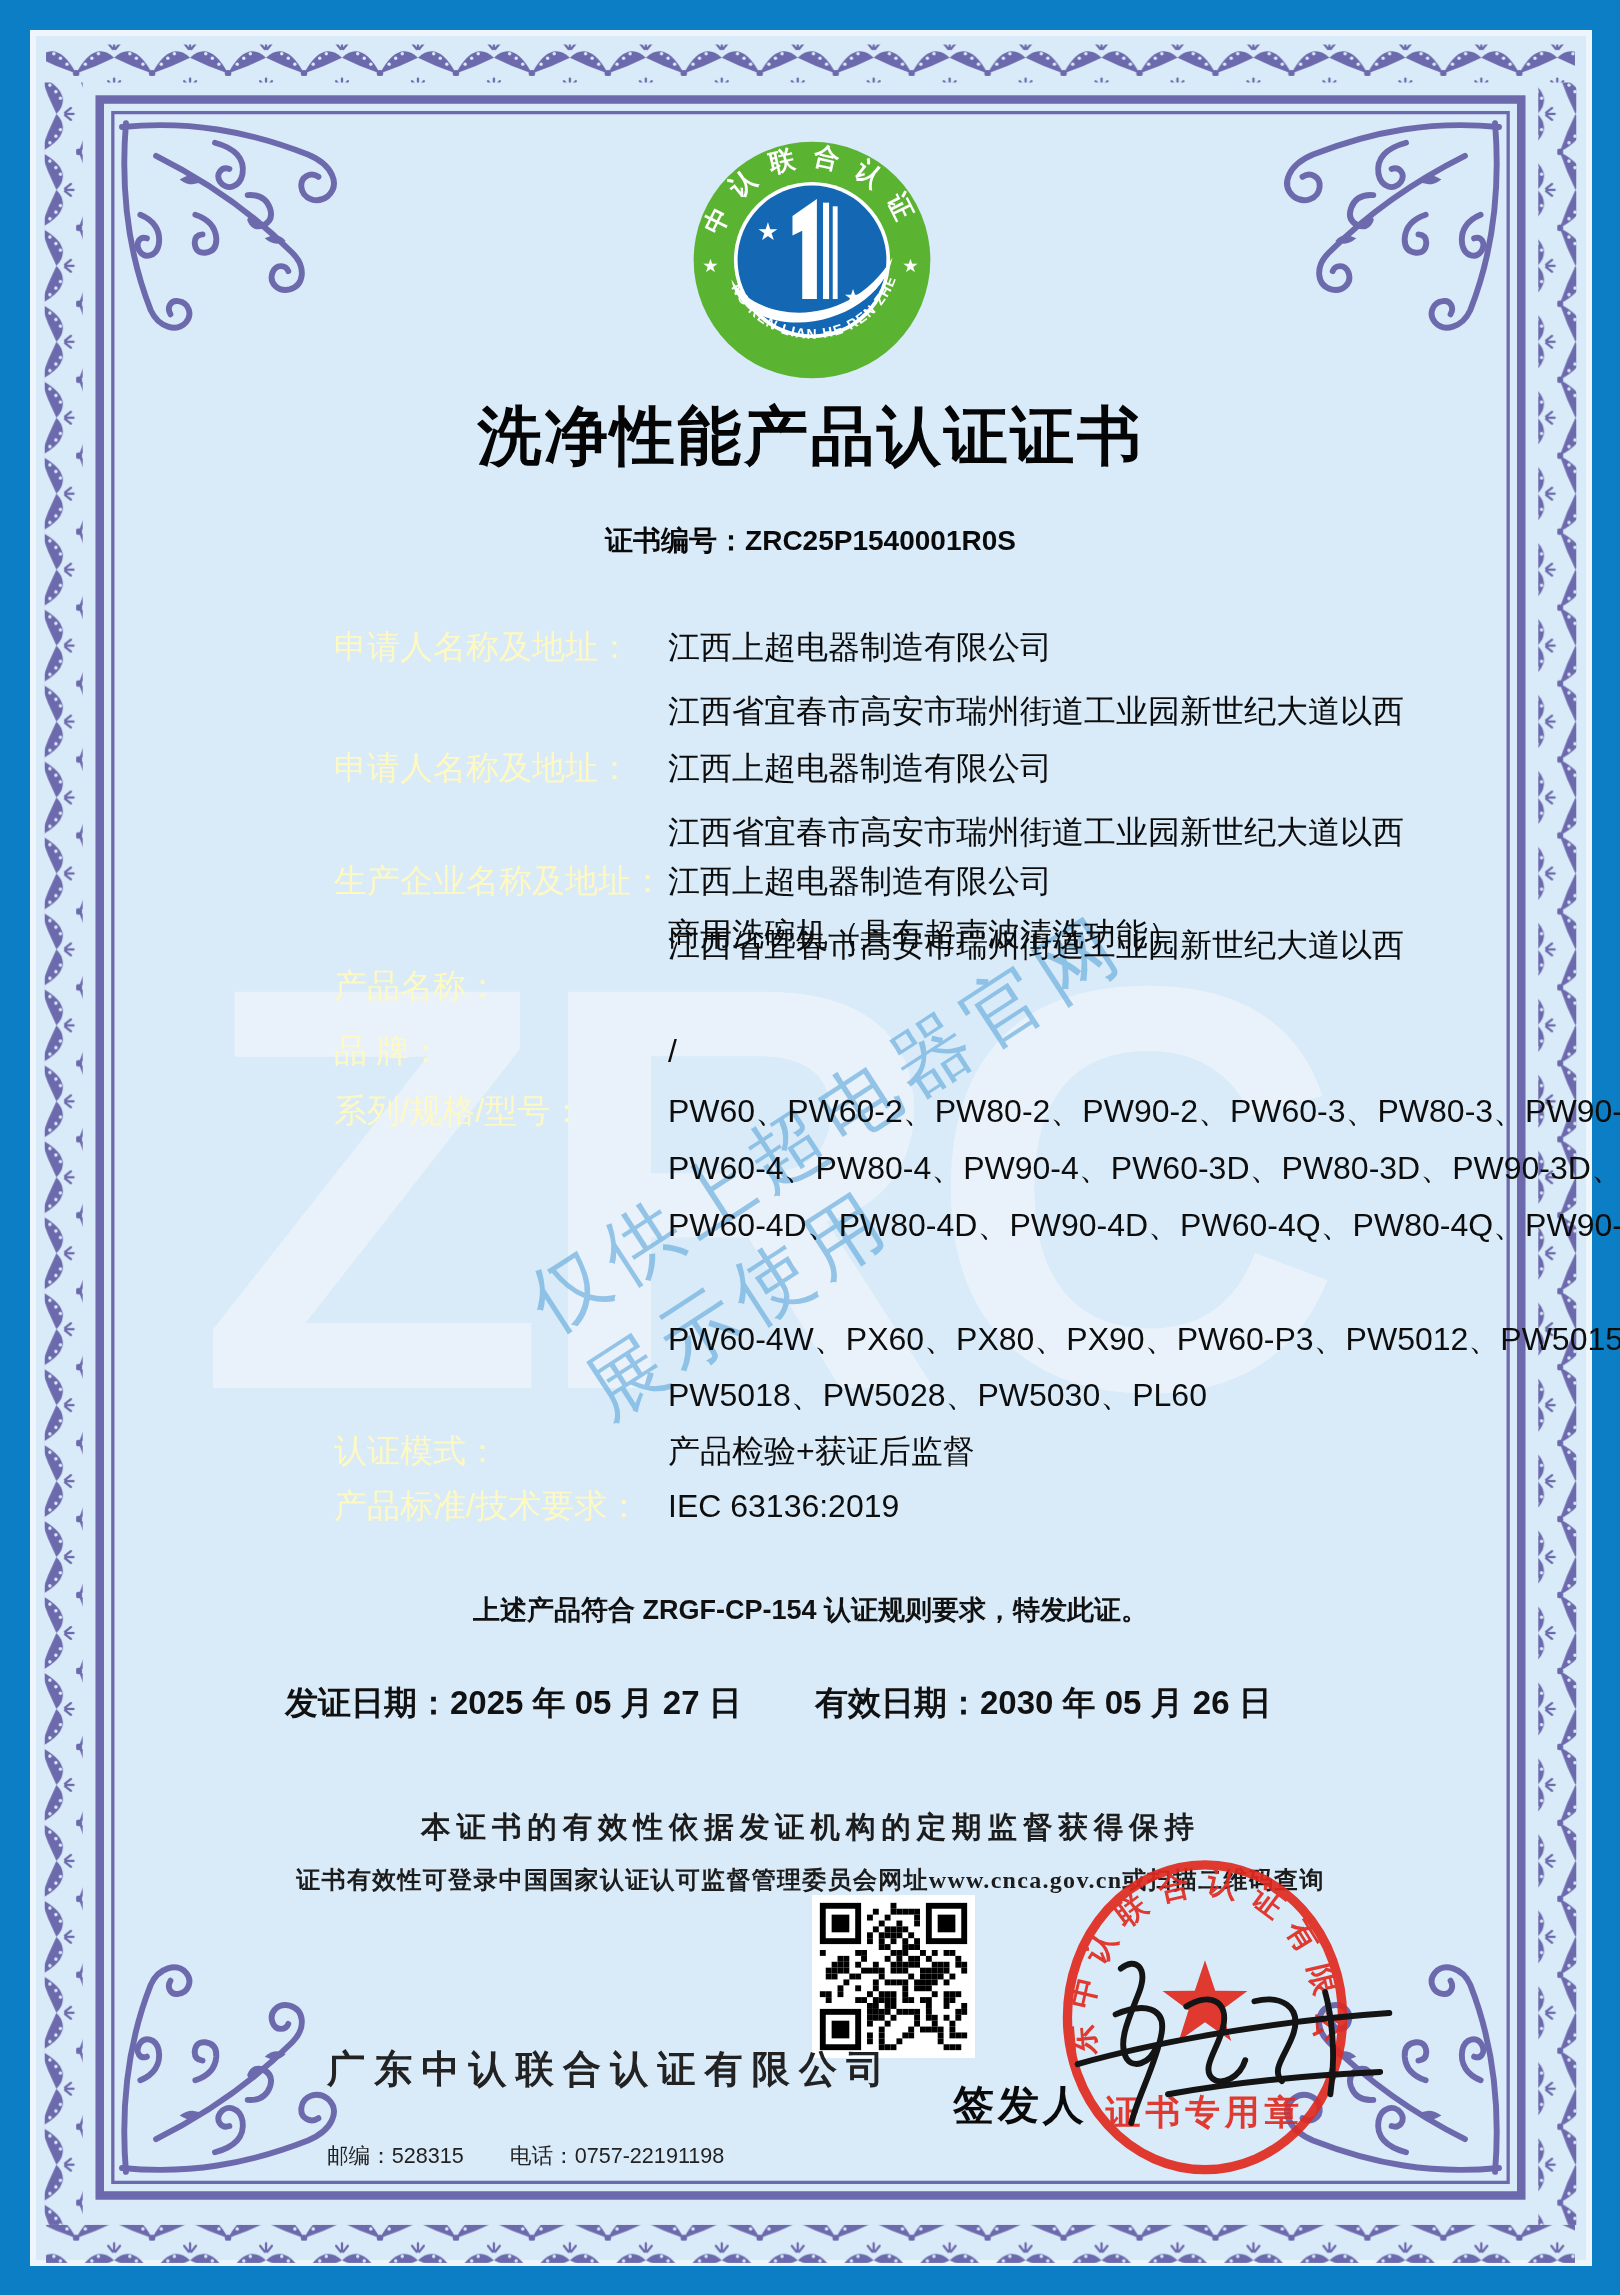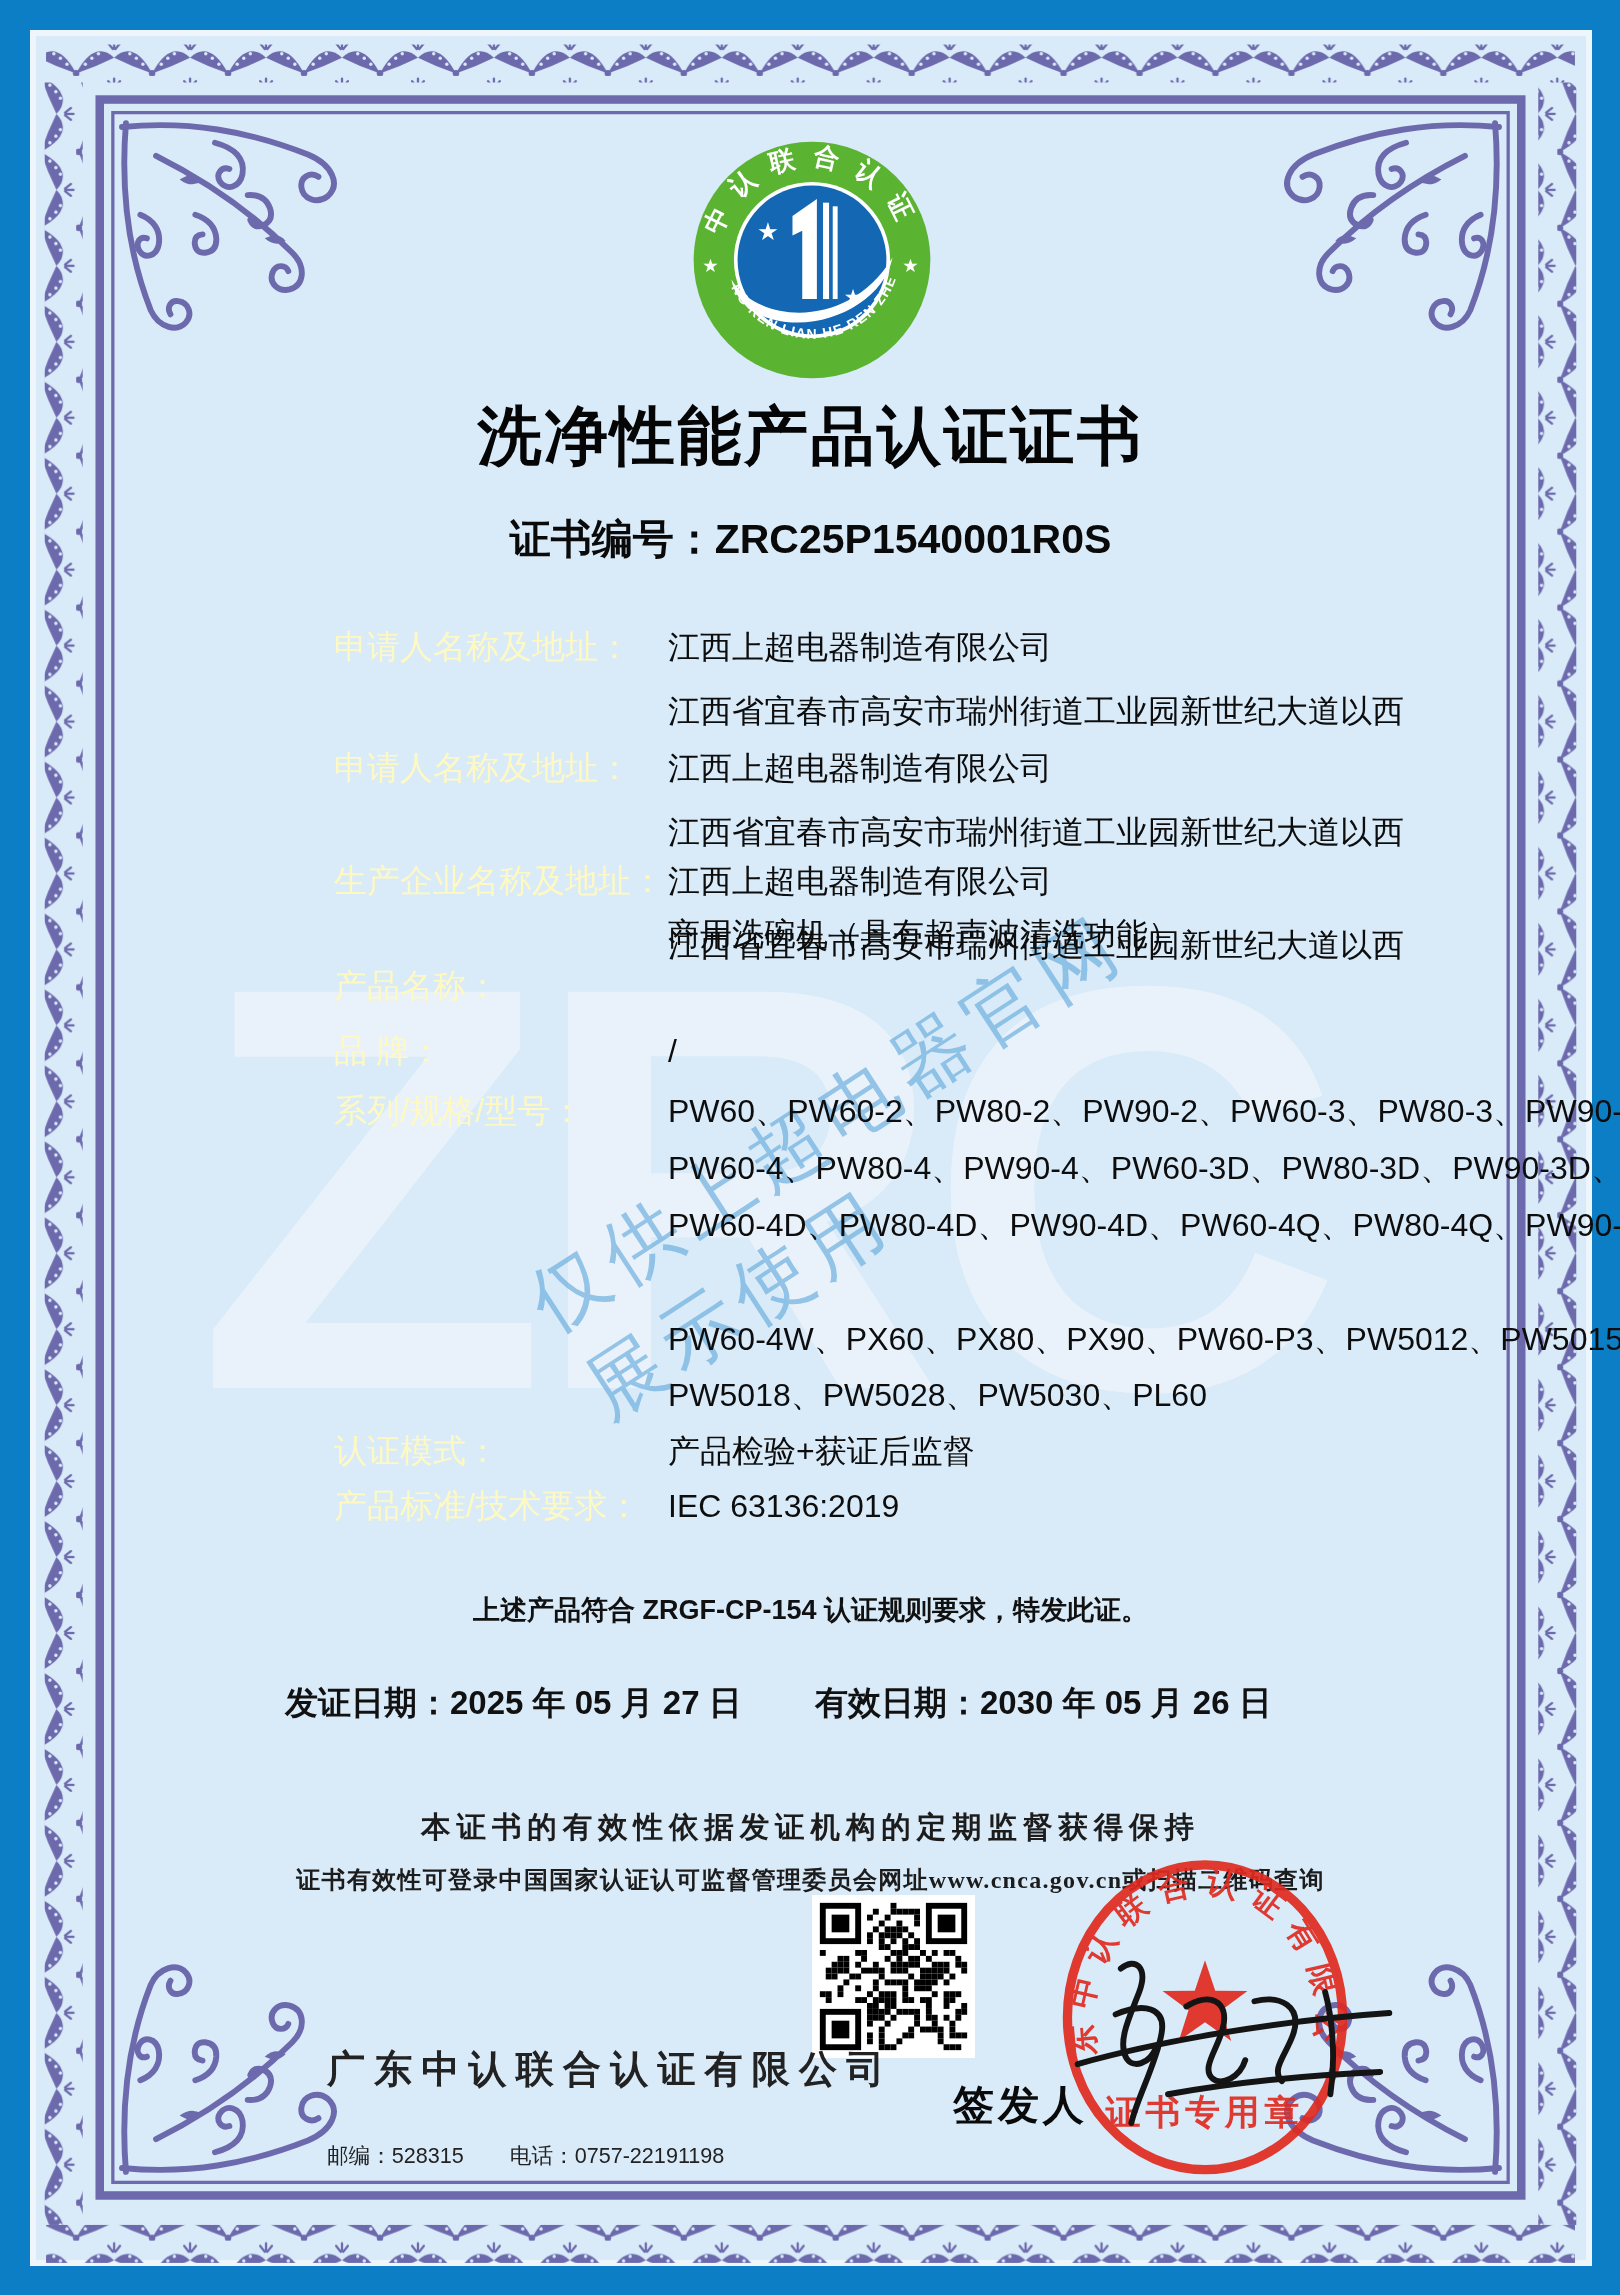--- a/index.html
+++ b/index.html
@@ -20,21 +20,21 @@
   }
   .wm-diag{
     left:878px;top:1153px;z-index:2;
     transform:translate(-50%,-50%) rotate(-33deg);
     font-size:77px;letter-spacing:9.2px;color:#5fa8dc;opacity:.62;
     pointer-events:none;font-weight:500;
   }
   .frame-svg{left:0;top:0;z-index:3;pointer-events:none;}
   .logo{left:690px;top:138px;width:244px;height:244px;z-index:4;}
   .title{top:436px;font-size:64px;font-weight:700;letter-spacing:2.6px;z-index:4;color:#050505;}
-  .certno{top:540px;font-size:41px;font-weight:600;z-index:4;color:#0a0a0a;}
+  .certno{top:540px;font-size:28px;font-weight:600;z-index:4;color:#0a0a0a;}
   .lbl{left:334px;font-size:33px;font-weight:400;z-index:4;color:#fef9c3;}
   .val{left:668px;font-size:32px;font-weight:500;z-index:4;color:#0d0d0d;}
   .statement{top:1611px;font-size:27px;font-weight:600;z-index:4;}
   .dateline{top:1703px;font-size:33px;font-weight:600;z-index:4;}
   .note1{top:1827px;font-size:29.5px;letter-spacing:5.9px;z-index:4;
          font-family:"Liberation Serif", serif;font-weight:600;color:#1c1c1c;}
   .note2{top:1880px;font-size:24px;letter-spacing:1.3px;z-index:4;
          font-family:"Liberation Serif", serif;font-weight:600;color:#1c1c1c;}
   .qr-wrap{left:812px;top:1895px;width:163px;height:163px;background:#ffffff;z-index:4;}
   .company{left:327px;top:2070px;font-size:38px;font-weight:600;letter-spacing:9.2px;z-index:4;color:#222;}

